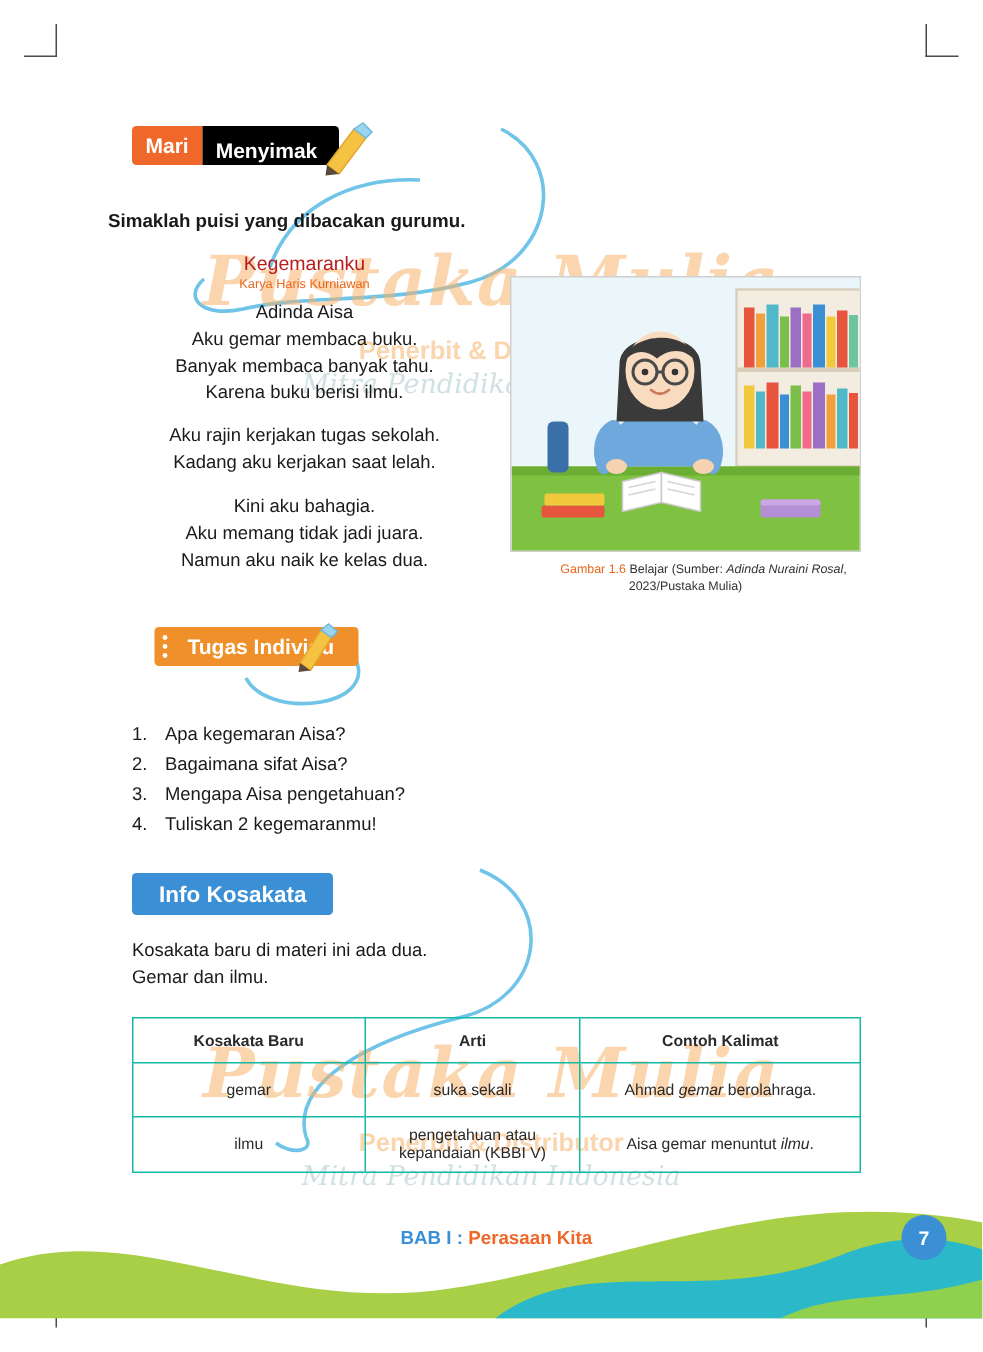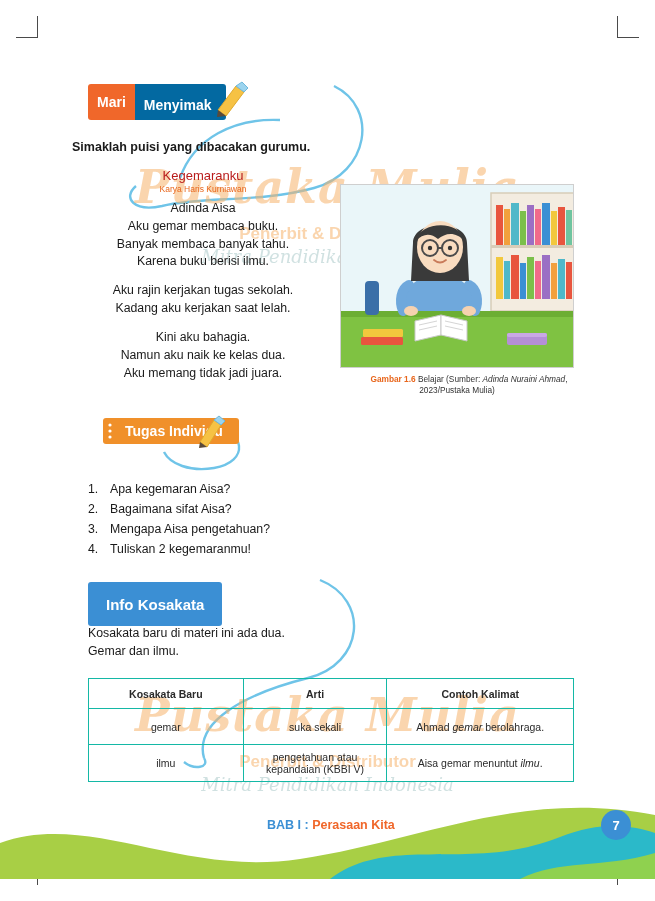--- a/index.html
+++ b/index.html
@@ -50,33 +50,33 @@
   .wm-sub2 {
     font-family: "DejaVu Serif", serif;
     font-style: italic;
     color: rgba(170,200,200,0.55);
   }
 
   
   .tag-mari {
     position: absolute;
     display: flex; align-items: stretch;
-    height: 36px;
+    height: 26px;
   }
   .tag-mari .part1 {
     background: #f0672a;
     color: #ffffff;
     font-weight: bold;
     font-size: 14px;
     padding: 0 9px;
     display: flex; align-items: center;
     border-radius: 3px 0 0 3px;
   }
   .tag-mari .part2 {
-    background: #0369a1;
+    background: #000000;
     color: #ffffff;
     font-weight: bold;
     font-size: 14px;
     padding: 5px 14px 0 9px;
     display: flex; align-items: center;
     border-radius: 0 3px 3px 0;
   }
 
   .tag-orange {
     position: absolute;
@@ -85,21 +85,21 @@
     background: #f0902a;
     color: #ffffff;
     font-weight: bold;
     font-size: 14px;
     padding: 0 16px 0 14px;
     border-radius: 3px;
   }
   .tag-blue {
     position: absolute;
     display: flex; align-items: center;
-    height: 44px;
+    height: 28px;
     background: #3b8fd4;
     color: #ffffff;
     font-weight: bold;
     font-size: 15px;
     padding: 0 18px;
     border-radius: 3px;
   }
 
   .instruction {
     position: absolute;
@@ -145,21 +145,21 @@
   #figure svg { display: block; }
   .fig-caption {
     position: absolute;
     left: 340px; top: 374px;
     width: 234px;
     font-size: 8.3px;
     color: #333;
     text-align: center;
     line-height: 1.35;
   }
-  .fig-caption .lbl { color: #e8661c; font-weight: bold; margin-left: 24px; }
+  .fig-caption .lbl { color: #e8661c; font-weight: normal; margin-left: 24px; }
   .fig-caption i { font-style: italic; }
 
   
   .task-title {
     position: absolute;
     font-size: 12.5px; font-weight: bold; color: #1a1a1a;
   }
   #tasklist {
     position: absolute;
     left: 88px; top: 482px;
@@ -287,22 +287,22 @@
       <div>Aku gemar membaca buku.</div>
       <div>Banyak membaca banyak tahu.</div>
       <div>Karena buku berisi ilmu.</div>
     </div>
     <div class="stanza">
       <div>Aku rajin kerjakan tugas sekolah.</div>
       <div>Kadang aku kerjakan saat lelah.</div>
     </div>
     <div class="stanza">
       <div>Kini aku bahagia.</div>
+      <div>Aku memang tidak jadi juara.</div>
       <div>Namun aku naik ke kelas dua.</div>
-      <div>Aku memang tidak jadi juara.</div>
     </div>
   </div>
 
   <div id="figure">
     <svg width="234" height="184" viewBox="0 0 234 184">
 
       <rect x="0" y="0" width="234" height="126" fill="#eaf6f9"></rect>
 
       <rect x="150" y="8" width="84" height="118" fill="#f3ece0" stroke="#d8cdb8" stroke-width="1.5"></rect>
       <rect x="150" y="60" width="84" height="3" fill="#d8cdb8"></rect>
@@ -377,21 +377,21 @@
         <rect x="22" y="144" width="40" height="8" rx="1.5" fill="#f2c83d"></rect>
       </g>
 
       <rect x="166" y="148" width="40" height="12" rx="2" fill="#b58fd6"></rect>
       <rect x="166" y="148" width="40" height="4" rx="2" fill="#c9a8e4"></rect>
     </svg>
   </div>
 
   <div class="fig-caption">
     <span class="lbl">Gambar 1.6</span>
-    <span>Belajar (Sumber: </span><i>Adinda Nuraini Ahmad</i><span>,</span>
+    <span>Belajar (Sumber: </span><i>Adinda Nuraini Rosal</i><span>,</span>
     <br>
     <span>2023/Pustaka Mulia)</span>
   </div>
 
   <div class="tag-orange" style="left:103px; top:418px;">
     <svg style="position:absolute; left:5px; top:5px;" width="4" height="16" viewBox="0 0 4 16">
       <circle cx="2" cy="2" r="1.6" fill="#ffffff"></circle>
       <circle cx="2" cy="8" r="1.6" fill="#ffffff"></circle>
       <circle cx="2" cy="14" r="1.6" fill="#ffffff"></circle>
     </svg>

